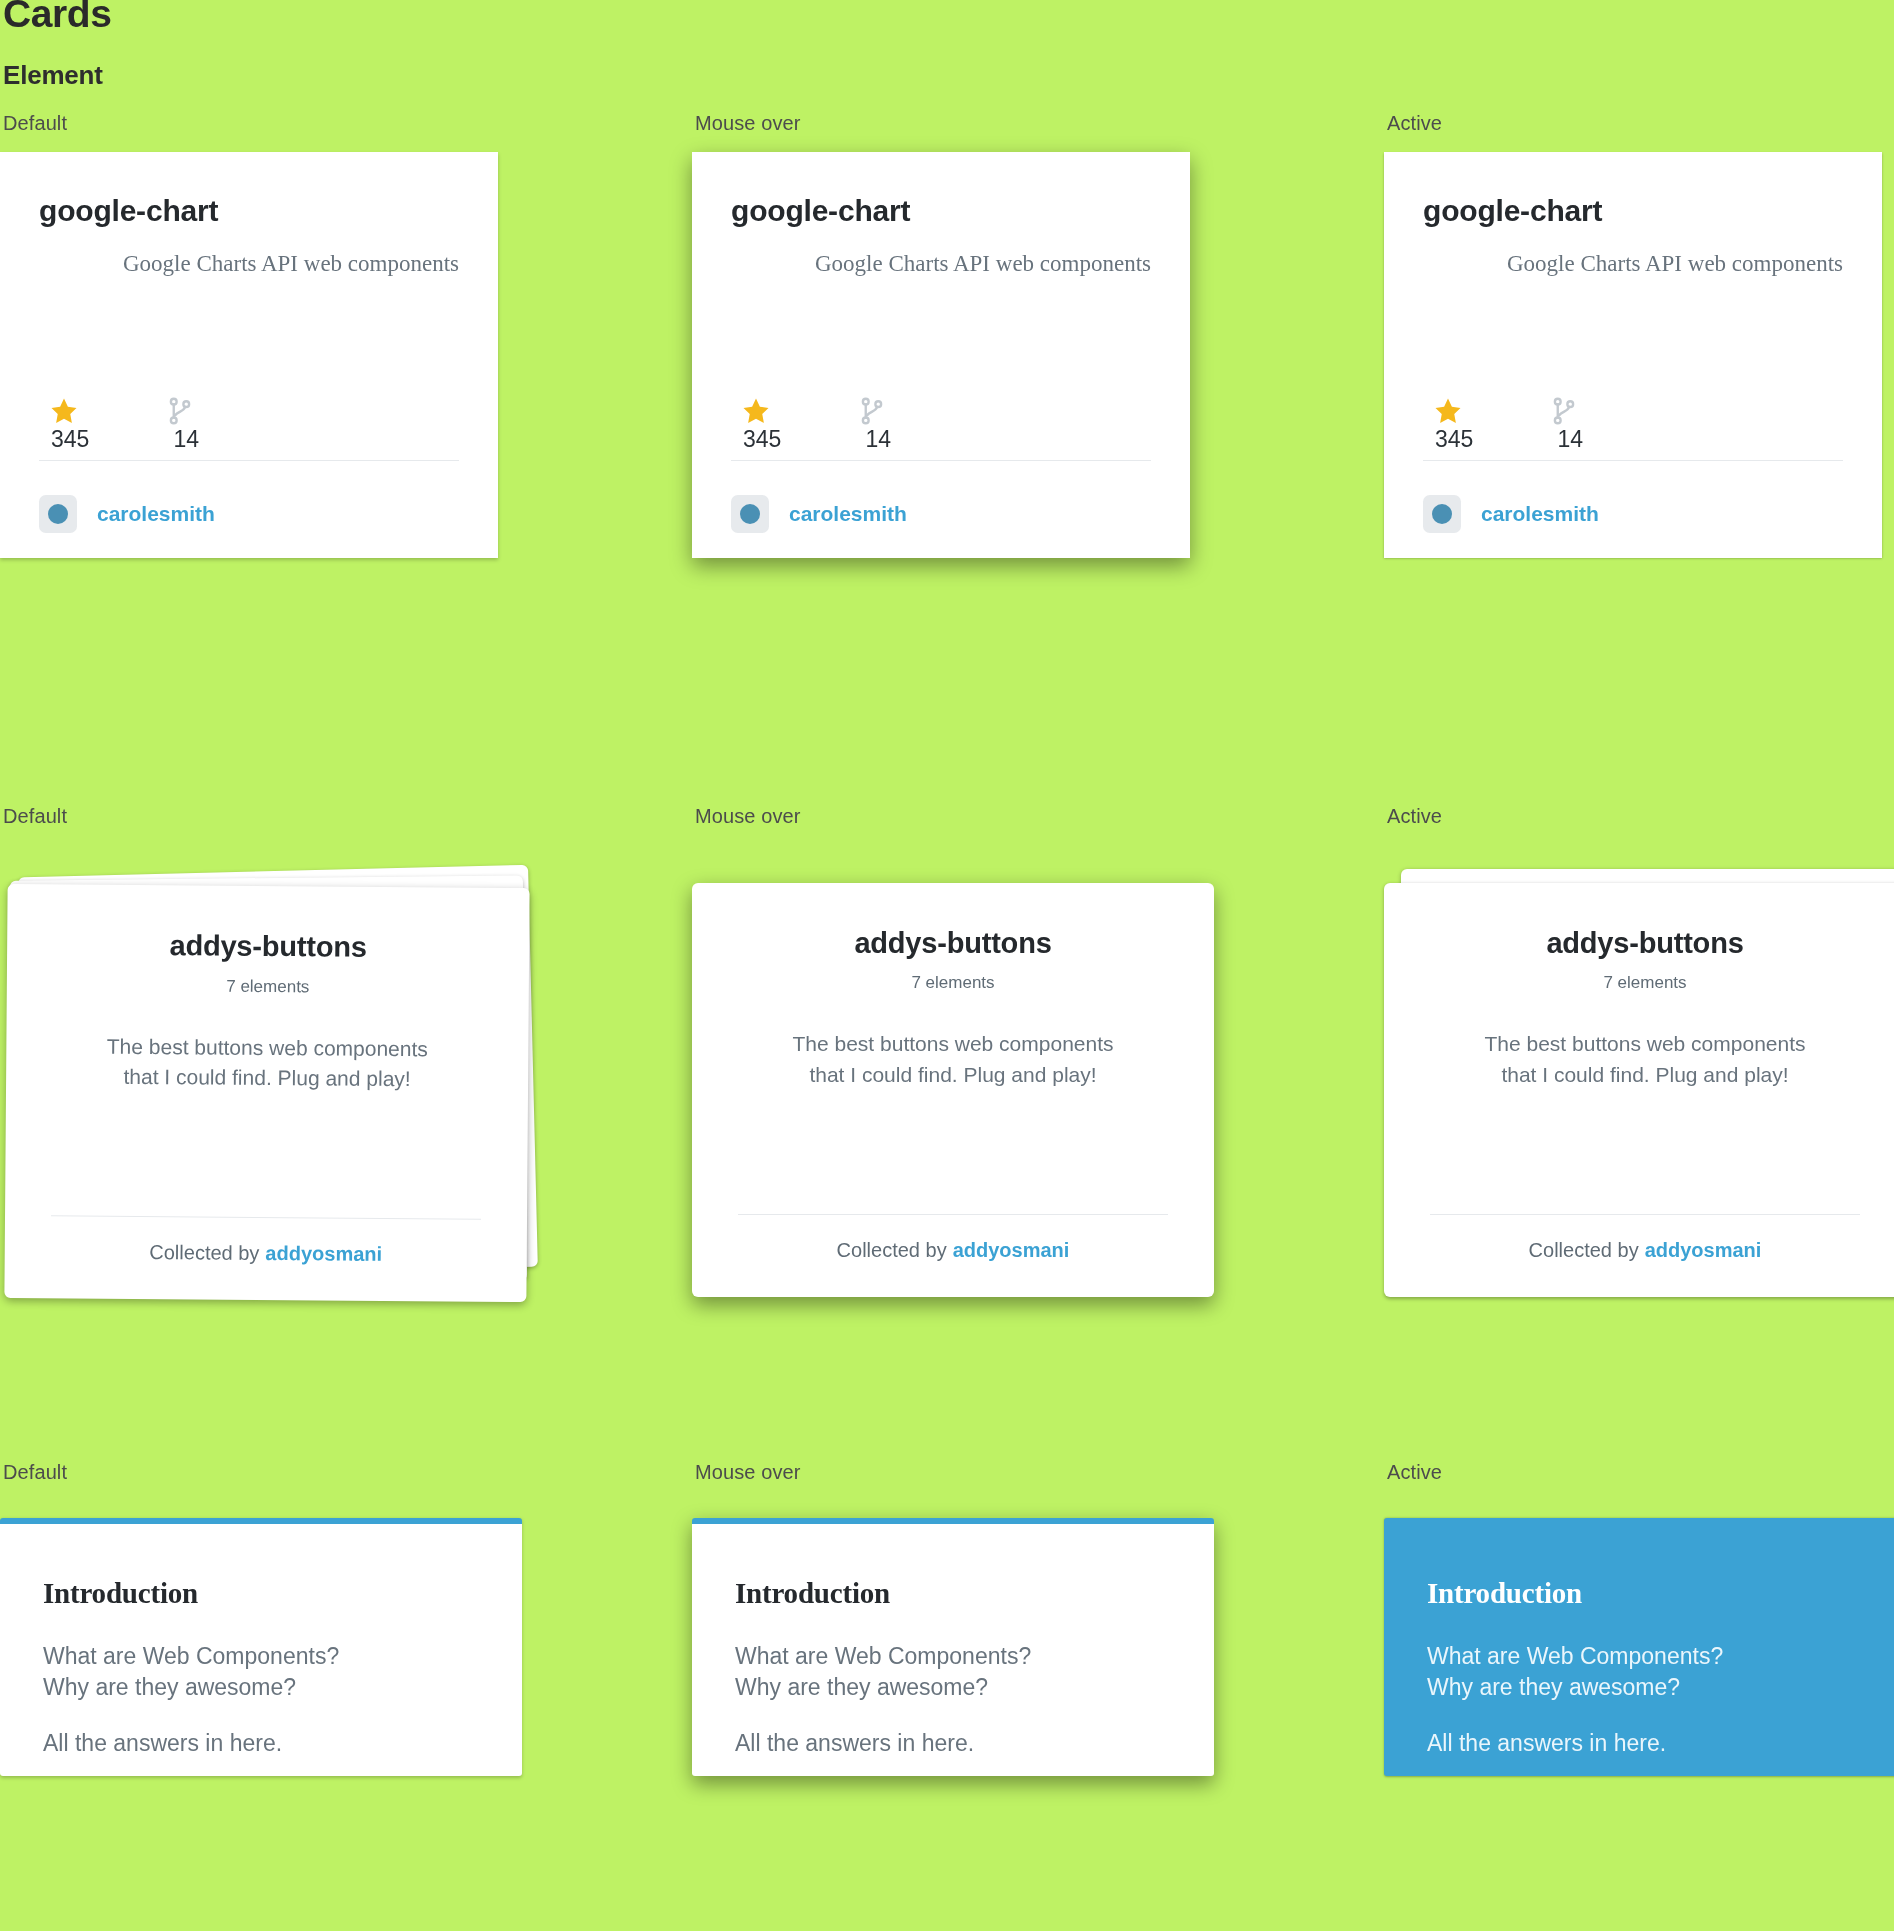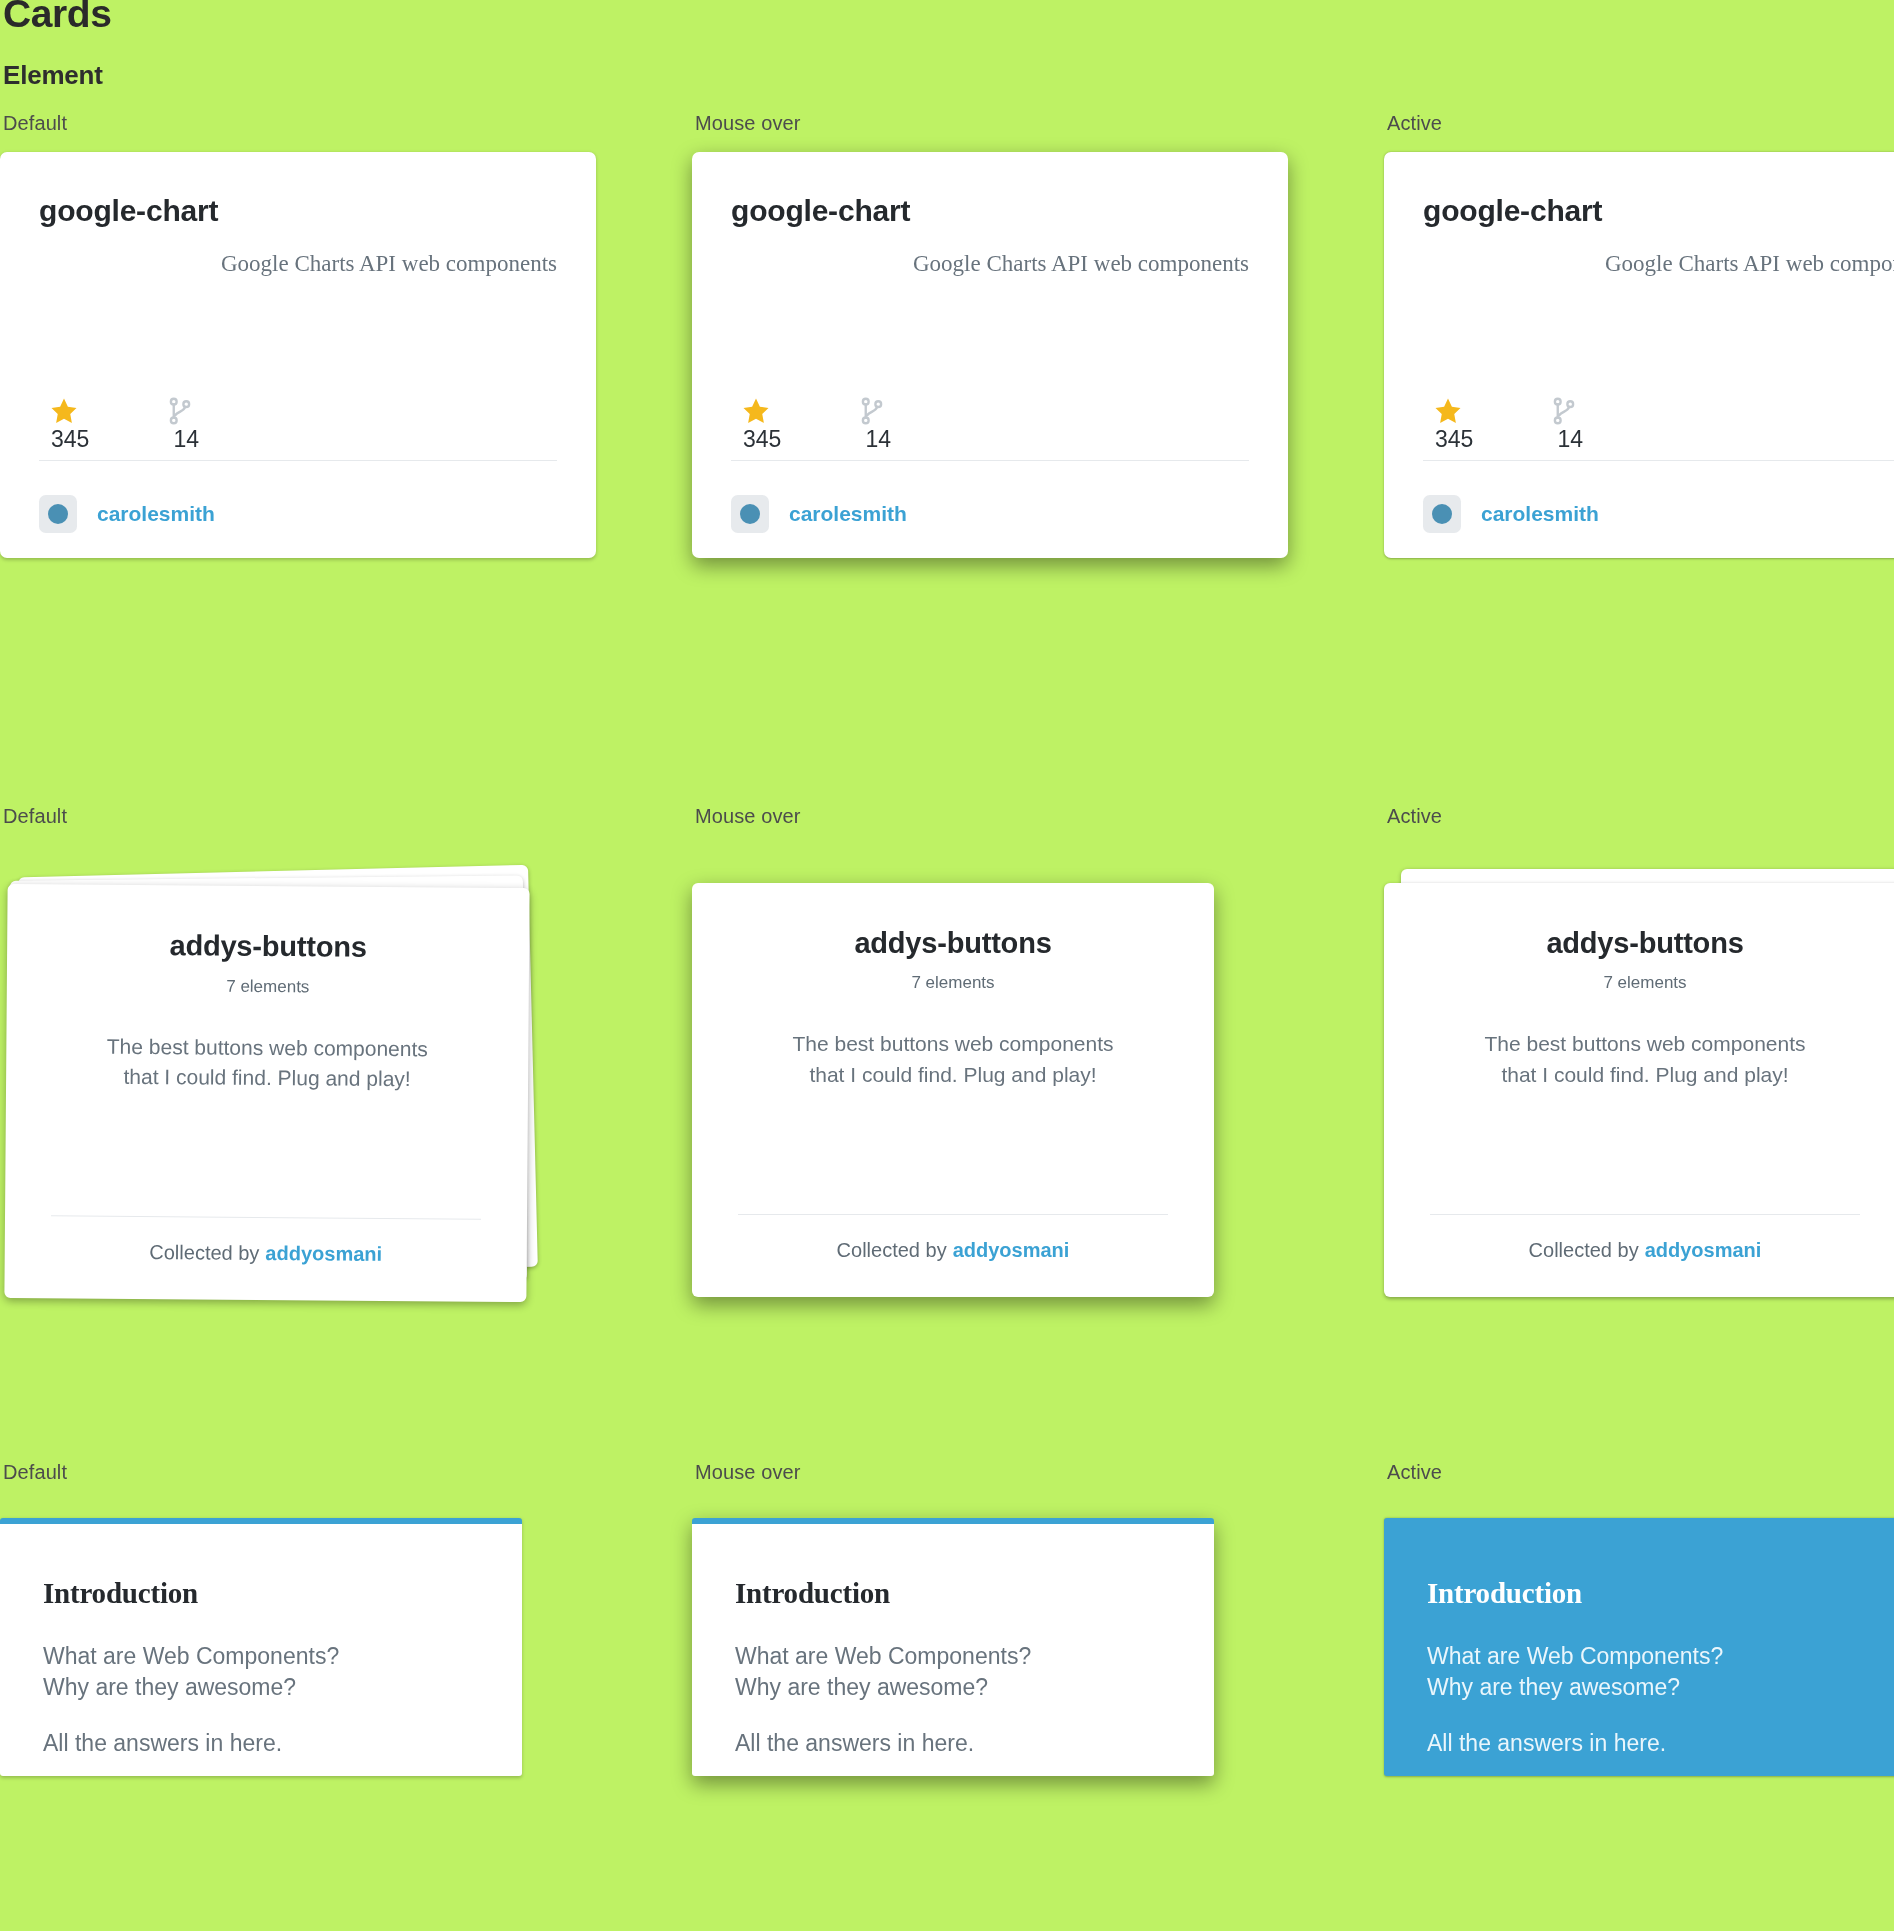--- a/index.html
+++ b/index.html
@@ -65,24 +65,24 @@
     font-family: "Liberation Sans", sans-serif;
     font-size: 20px;
     color: #4c4c4c;
     letter-spacing: 0.1px;
     padding-left: 3px;
   }
 
   
   .element-card {
     position: relative;
-    width: 596px;
+    width: 498px;
     height: 406px;
     background: #ffffff;
-    border-radius: 7px;
+    border-radius: 0;
     padding: 44px 39px 0 39px;
   }
   .element-card.shadow-default {
     box-shadow: 0 1.5px 3.8px rgba(0,0,0,0.22);
   }
   .element-card.shadow-hover {
     box-shadow: 0 7.6px 20px rgba(0,0,0,0.40);
   }
   .element-card.shadow-active {
     box-shadow: 0 0.8px 2.3px rgba(0,0,0,0.30);

